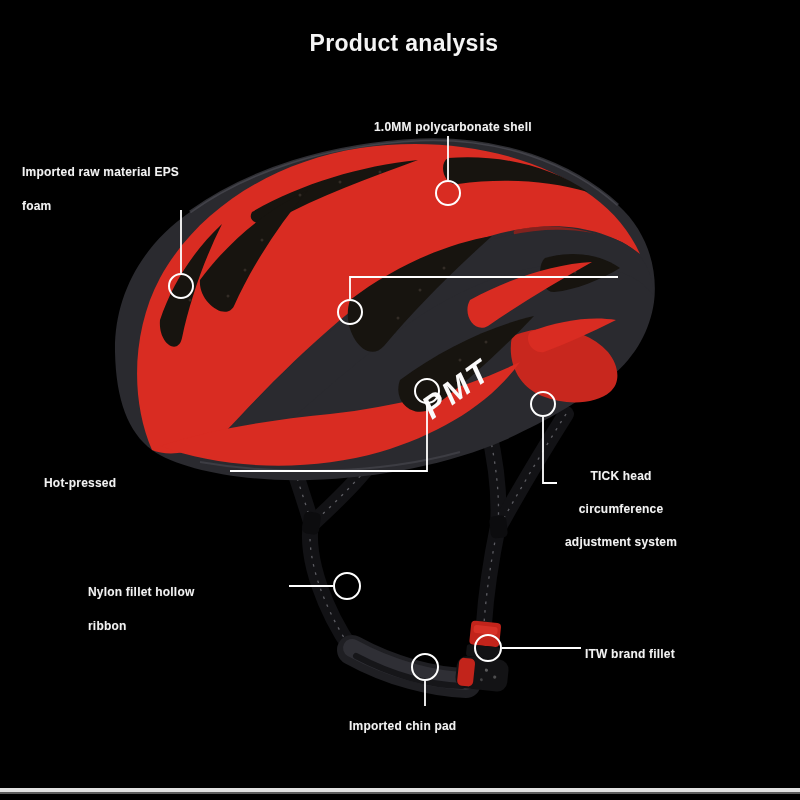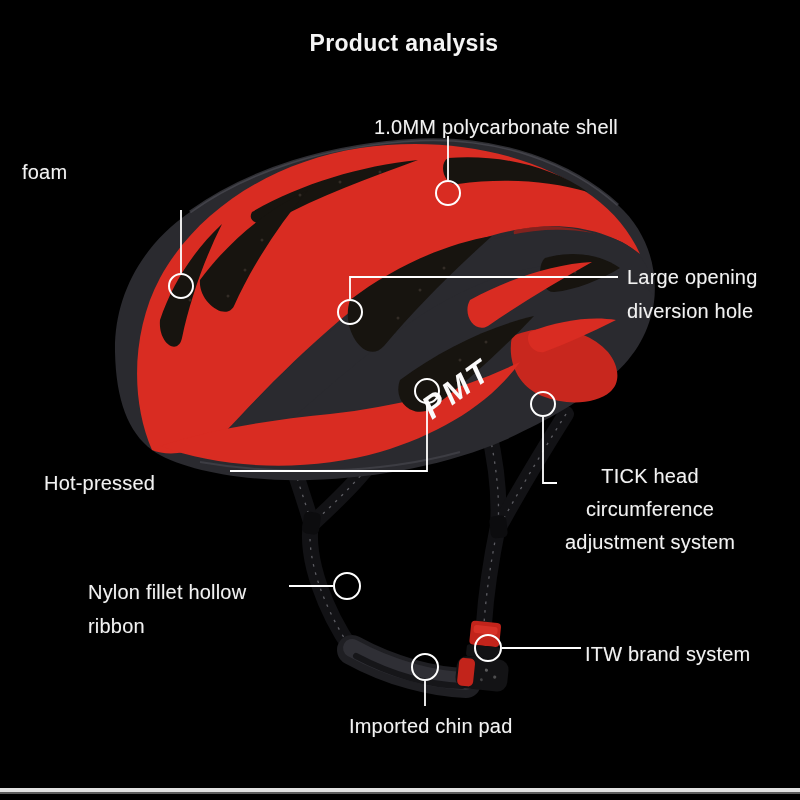--- a/index.html
+++ b/index.html
@@ -2,21 +2,21 @@
 <html><head>
 <meta charset="utf-8">
 <style>
   html,body{margin:0;padding:0;background:#000;}
   #stage{
     position:relative;width:800px;height:800px;background:#000;overflow:hidden;
     font-family:"Liberation Sans",sans-serif;
   }
   #stage svg{position:absolute;left:0;top:0;}
   .label{
-    position:absolute;color:#f2f2f2;font-weight:normal;font-size:20px;
+    position:absolute;color:#f2f2f2;font-weight:bold;font-size:12px;
     line-height:34px;letter-spacing:.2px;white-space:nowrap;
     text-shadow:0 0 1px rgba(255,255,255,.25);
   }
   .label.tight{line-height:33px;text-align:center;}
   .title{
     position:absolute;left:0;right:0;top:30px;text-align:center;
     color:#f5f5f5;font-weight:bold;font-size:23px;letter-spacing:.3px;padding-left:8px;
   }
   .bottom-bar{
     position:absolute;left:0;top:788px;width:800px;height:4px;
@@ -173,45 +173,42 @@
     </g>
   </svg>
 
   <div class="title">Product analysis</div>
 
   <div class="label" style="left:374px;top:110px;">
     <div>1.0MM polycarbonate shell</div>
   </div>
 
   <div class="label" style="left:22px;top:155px;">
+    <div>Imported raw material EPS</div>
     <div>foam</div>
   </div>
 
-  <div class="label" style="left:627px;top:260px;">
-    <div>Large opening</div>
-    <div>diversion hole</div>
-  </div>
 
   <div class="label" style="left:44px;top:466px;">
     <div>Hot-pressed</div>
   </div>
 
   <div class="label tight" style="left:565px;top:460px;">
     <div>TICK head</div>
     <div>circumference</div>
     <div>adjustment system</div>
   </div>
 
   <div class="label" style="left:88px;top:575px;">
     <div>Nylon fillet hollow</div>
     <div>ribbon</div>
   </div>
 
   <div class="label" style="left:585px;top:637px;">
-    <div>ITW brand system</div>
+    <div>ITW brand fillet</div>
   </div>
 
   <div class="label" style="left:349px;top:709px;">
     <div>Imported chin pad</div>
   </div>
 
   <div class="bottom-bar"></div>
 
 </div>
 

